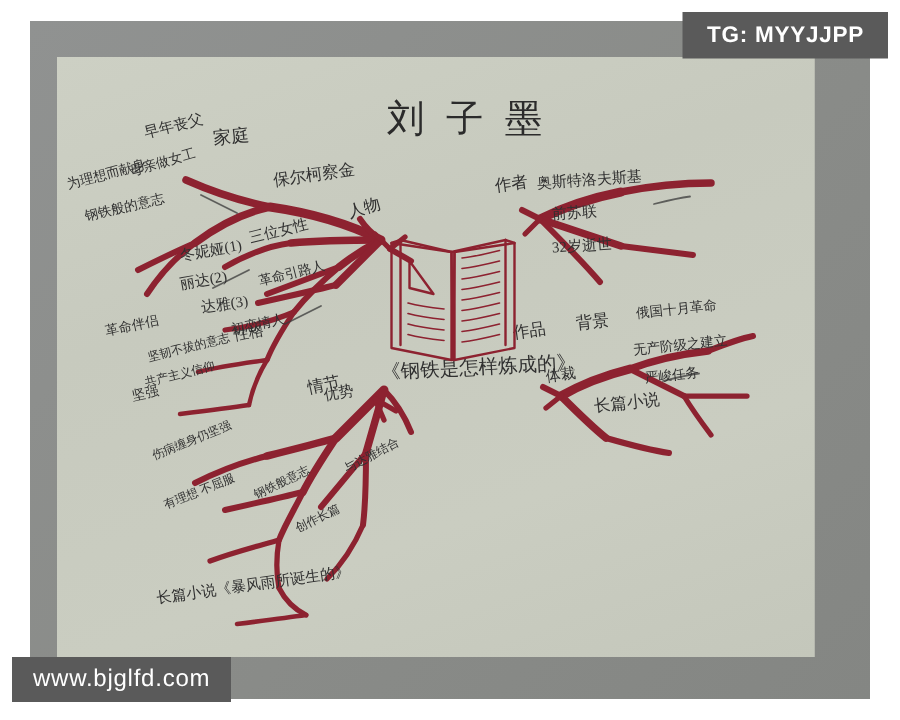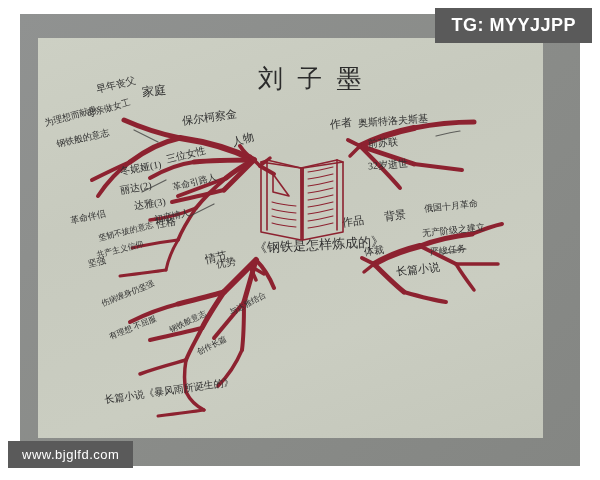--- a/index.html
+++ b/index.html
@@ -56,22 +56,22 @@
 
   
   .wm{
     position:absolute;
     background:#5a5a5a;
     color:#ffffff;
     font-family:"Liberation Sans", sans-serif;
     display:flex;align-items:center;justify-content:center;
     letter-spacing:.5px;
   }
-  .wm-tr{right:8px;top:8px;padding:7px 16px;font-size:18px;font-weight:bold;}
-  .wm-bl{left:8px;bottom:12px;padding:6px 14px;font-size:13px;}
+  .wm-tr{right:8px;top:8px;padding:7px 16px;font-size:15px;font-weight:bold;}
+  .wm-bl{left:8px;bottom:12px;padding:6px 14px;font-size:16px;}
 
   
   .book{position:absolute;left:255px;top:148px;width:95px;height:98px;}
 </style>
 </head>
 <body>
 
 <div id="stage">
 
   <div class="backdrop">

